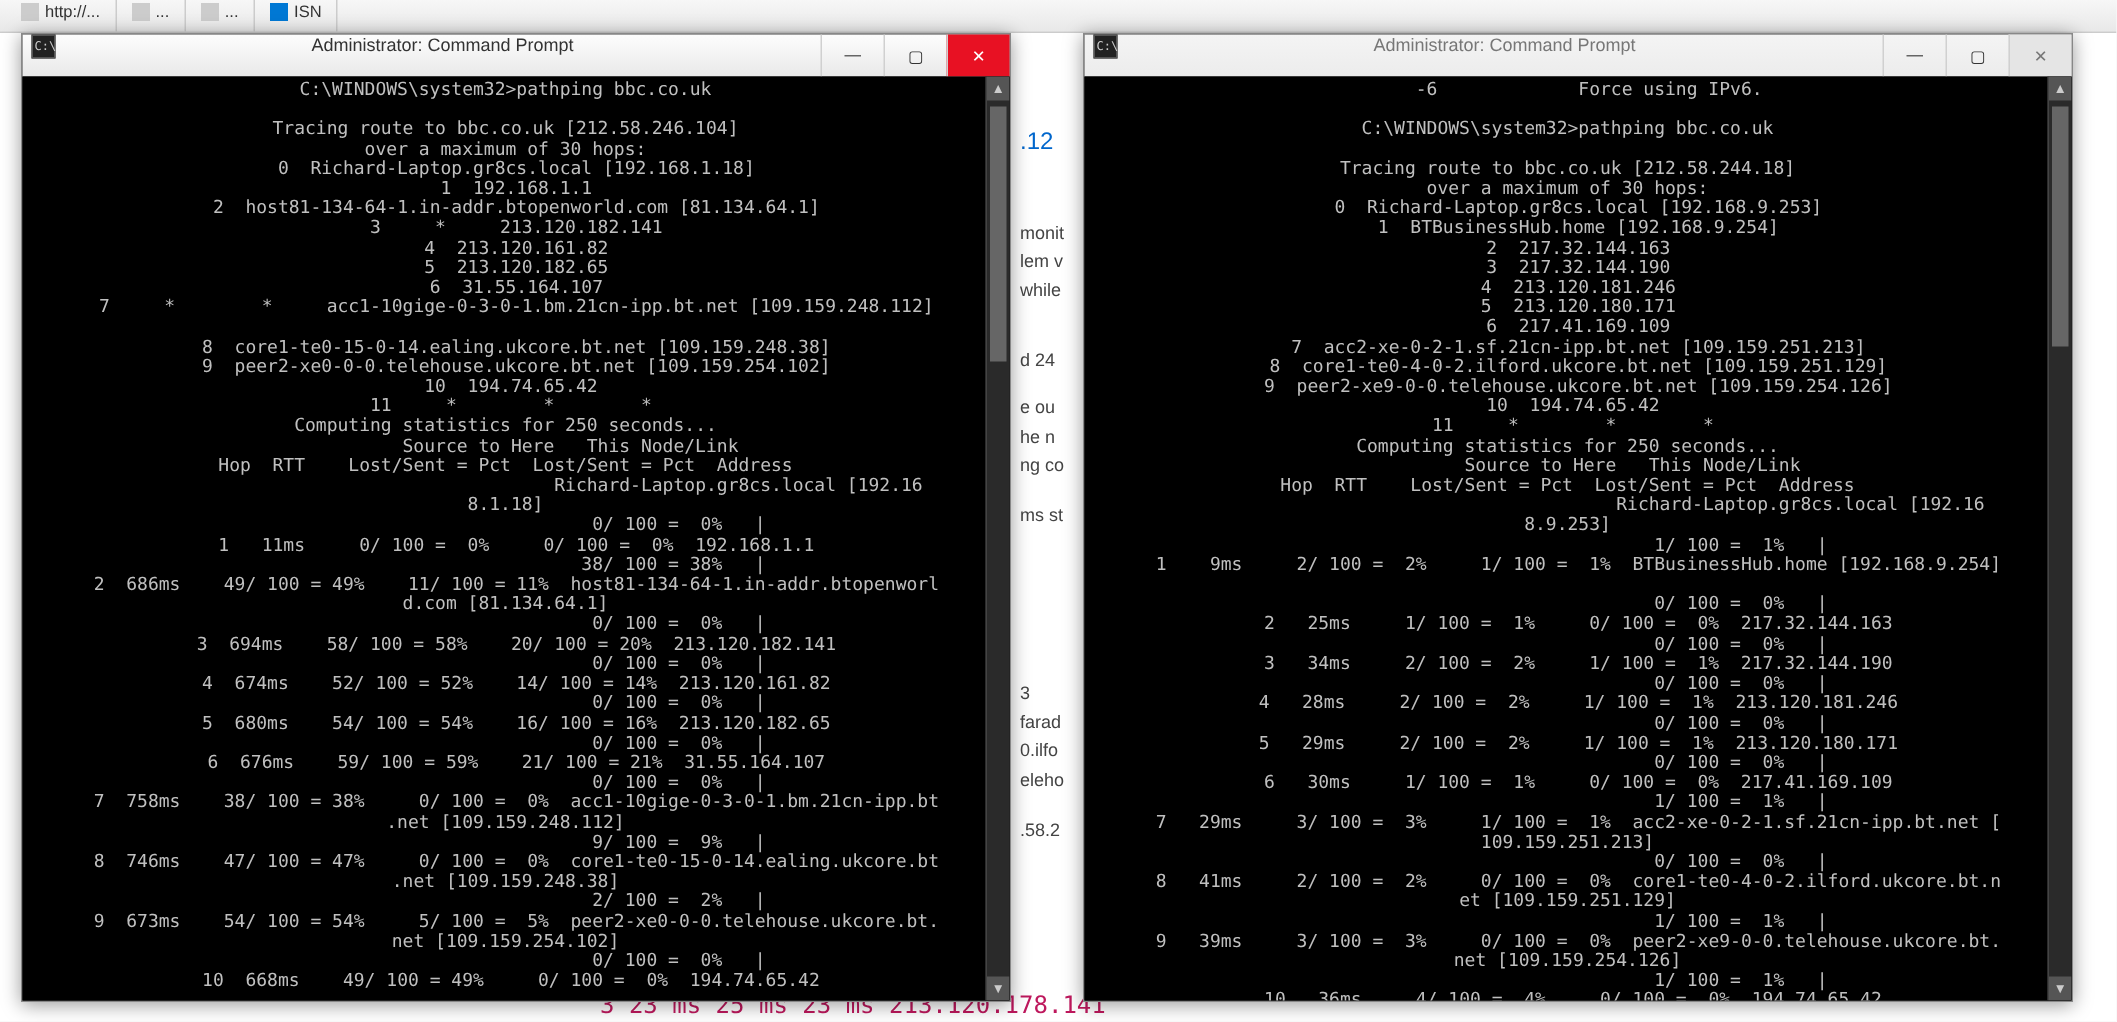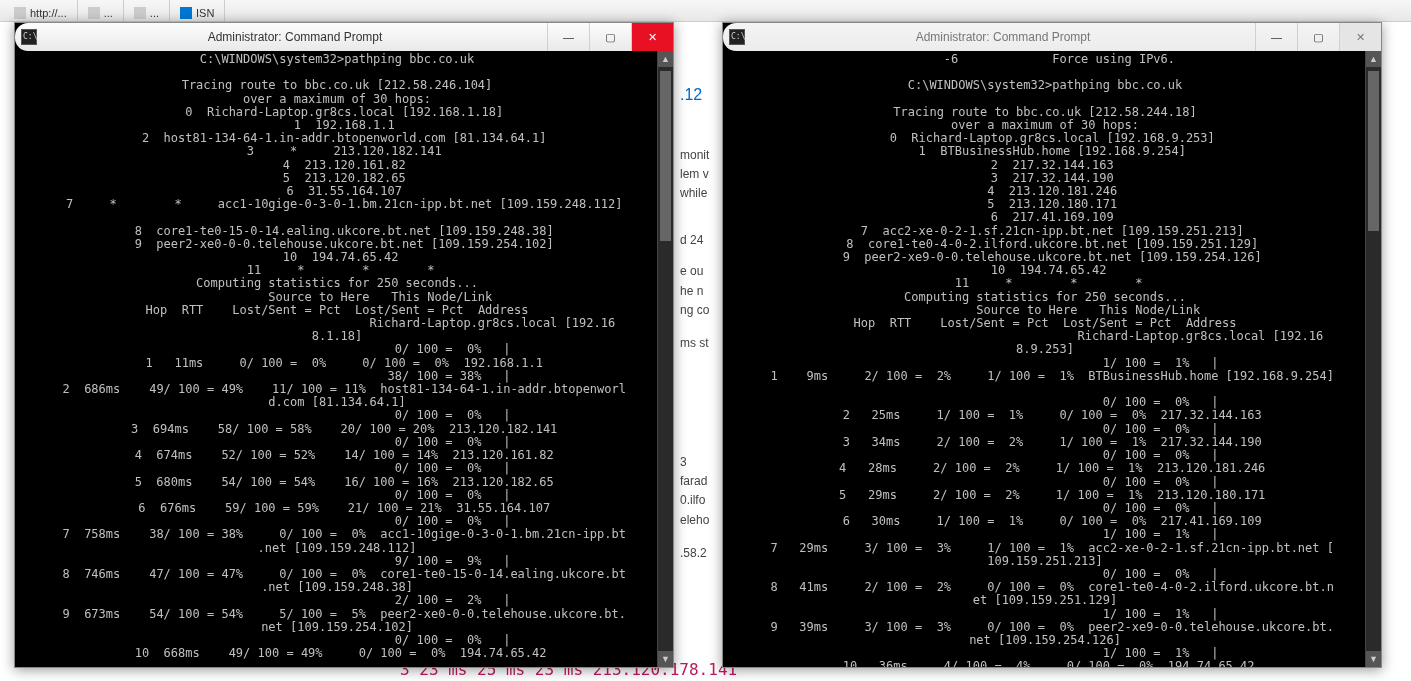--- a/index.html
+++ b/index.html
@@ -18,21 +18,21 @@
     background: linear-gradient(#f7f7f7, #e8e8e8);
     border-bottom: 1px solid #ccc;
     display: flex;
     align-items: center;
     font-size: 11px;
     color: #333;
     padding-left: 4px;
   }
   .tab-item {
     display: flex;
-    align-items: flex-end;
+    align-items: flex-start;
     padding: 2px 10px;
     border-right: 1px solid #ccc;
     height: 100%;
     gap: 4px;
   }
   .tab-favicon { width: 12px; height: 12px; background: #ccc; display:inline-block; }
   .bg-content {
     position: absolute;
     top: 22px; left: 0; right: 0; bottom: 0;
     background: #fff;
@@ -57,24 +57,23 @@
     box-shadow: 0 2px 12px rgba(0,0,0,.4);
     display: flex;
     flex-direction: column;
   }
   .cmd-window.left { top: 22px; left: 14px; width: 660px; height: 646px; z-index: 10; }
   .cmd-window.right { top: 22px; left: 722px; width: 660px; height: 646px; z-index: 5; }
   .titlebar {
     height: 28px;
     background: linear-gradient(#fdfdfd, #e9e9e9);
     display: flex;
-    align-items: center;
+    align-items: flex-start;
     font-size: 12px;
     color: #333;
-    border-radius: 13px;
   }
   .titlebar.inactive { background: linear-gradient(#f4f4f4, #ececec); color:#777; }
   .title-icon {
     width: 16px; height: 16px;
     background: #222;
     margin: 0 6px;
     border: 1px solid #555;
     position: relative;
   }
   .title-icon::after { content:"C:\\"; color:#ccc; font:8px/14px monospace; position:absolute; left:1px; }

